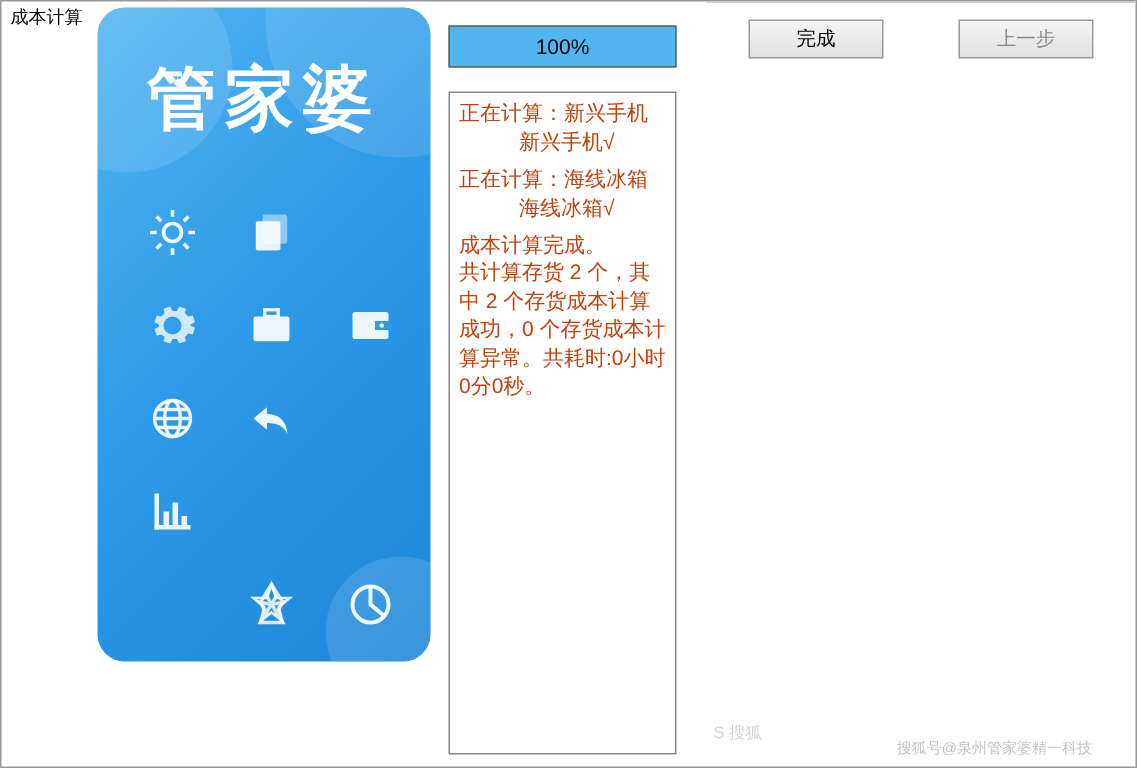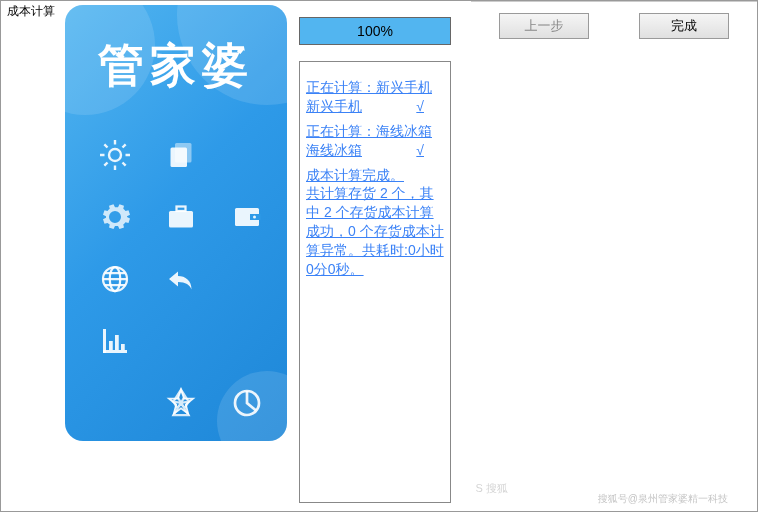--- a/index.html
+++ b/index.html
@@ -98,32 +98,32 @@
     }
     .progress-text {
       position: relative;
       font-size: 14px;
       color: #000;
     }
     .log-box {
       border: 1px solid #888;
       background: #fff;
       flex: 1;
-      padding: 16px 6px;
+      padding: 4px 6px;
       font-size: 14px;
       line-height: 1.35;
-      color: #3b82f6;
+      color: #c2410c;
       overflow: hidden;
       margin-bottom: 4px;
       position: relative;
-      text-decoration: underline;
     }
     .log-row {
       display: flex;
-      justify-content: space-between;
+      justify-content: flex-start;
+      margin-left: 40px;
     }
     .log-row .check { font-style: italic; padding-right: 20px;}
     .footer {
       height: 48px;
       border-top: 1px solid #ccc;
       display: flex;
       justify-content: flex-end;
       align-items: center;
       padding: 0 28px;
       gap: 50px;
@@ -287,19 +287,19 @@
           <span class="check">√</span>
         </div>
         <div style="height:6px"></div>
         <div>成本计算完成。</div>
         <div>共计算存货 2 个，其中 2 个存货成本计算成功，0 个存货成本计算异常。共耗时:0小时0分0秒。</div>
       </div>
     </div>
   </div>
 
   <div class="footer">
+    <div class="btn">完成</div>
     <div class="btn disabled">上一步</div>
-    <div class="btn">完成</div>
   </div>
 
   <div class="watermark-logo">S 搜狐</div>
   <div class="watermark">搜狐号@泉州管家婆精一科技</div>
 </div>
 
 </body></html>

